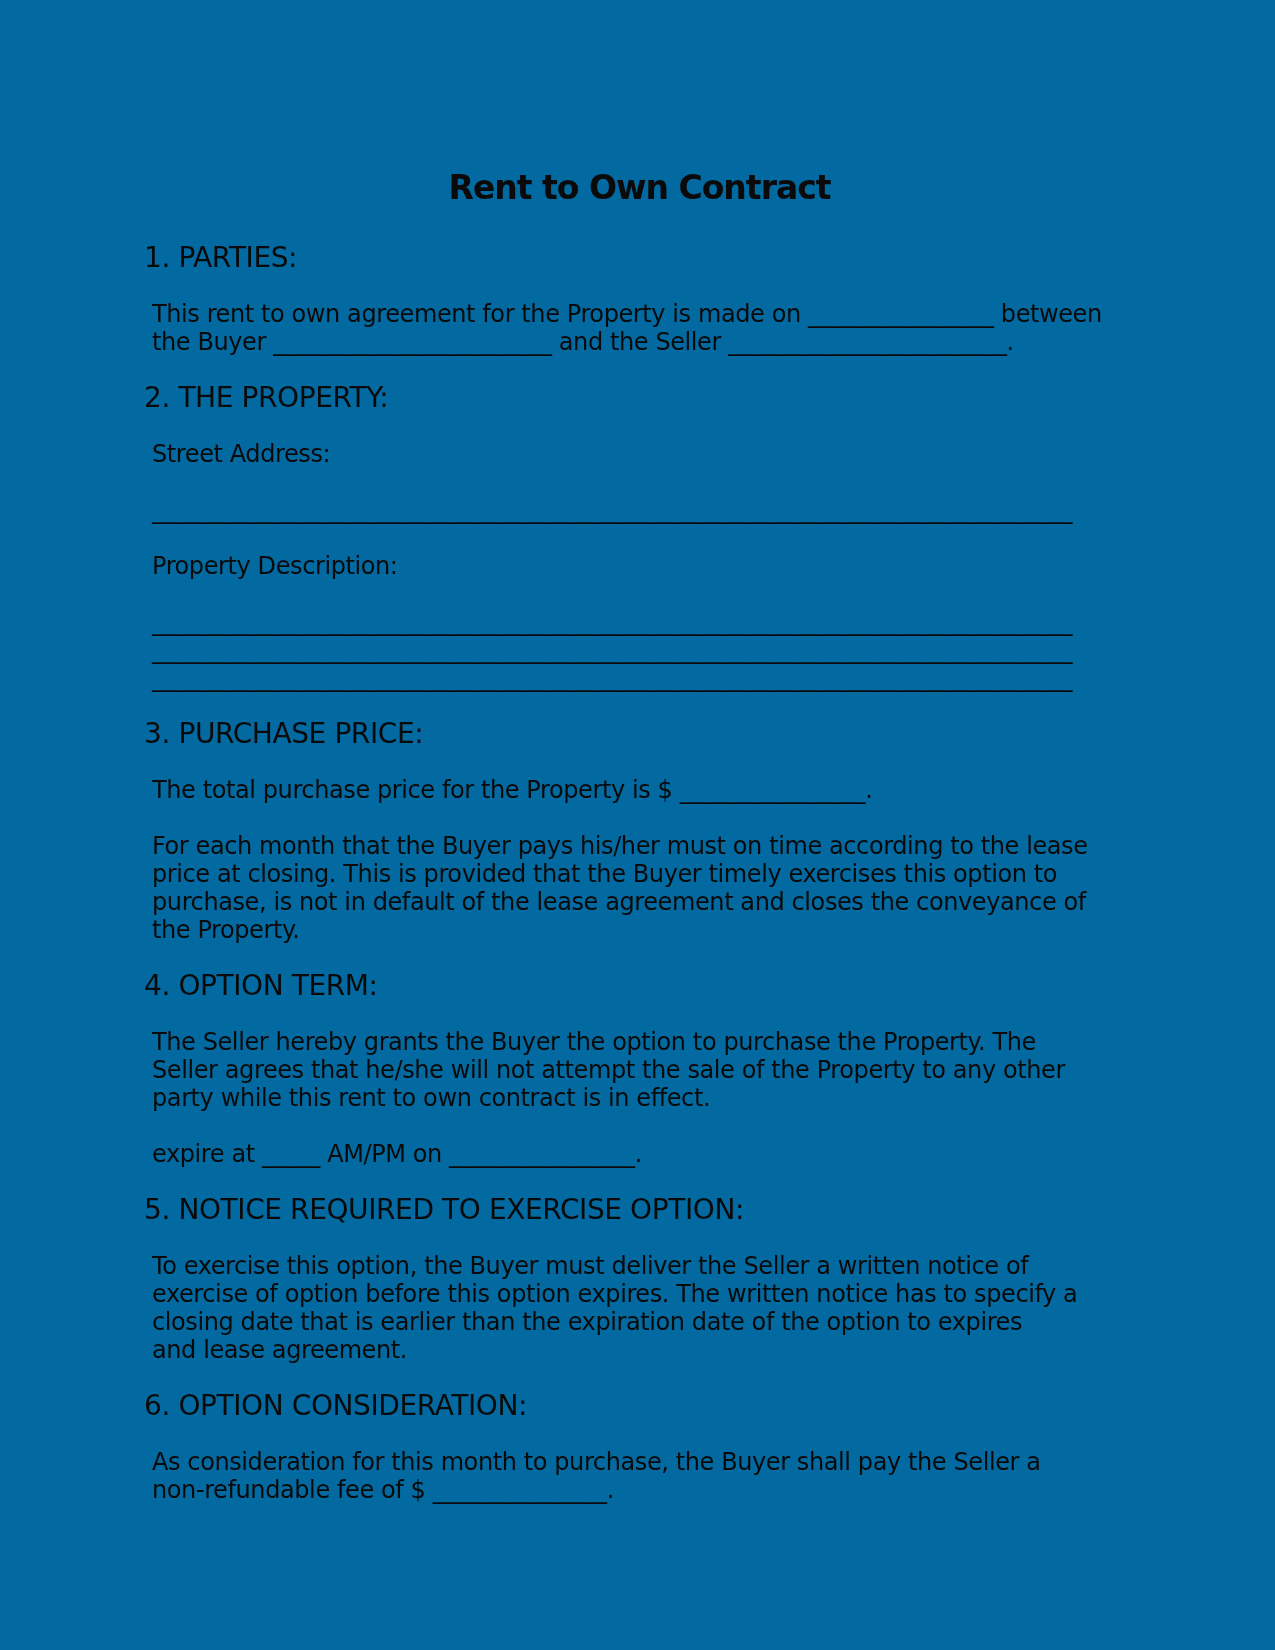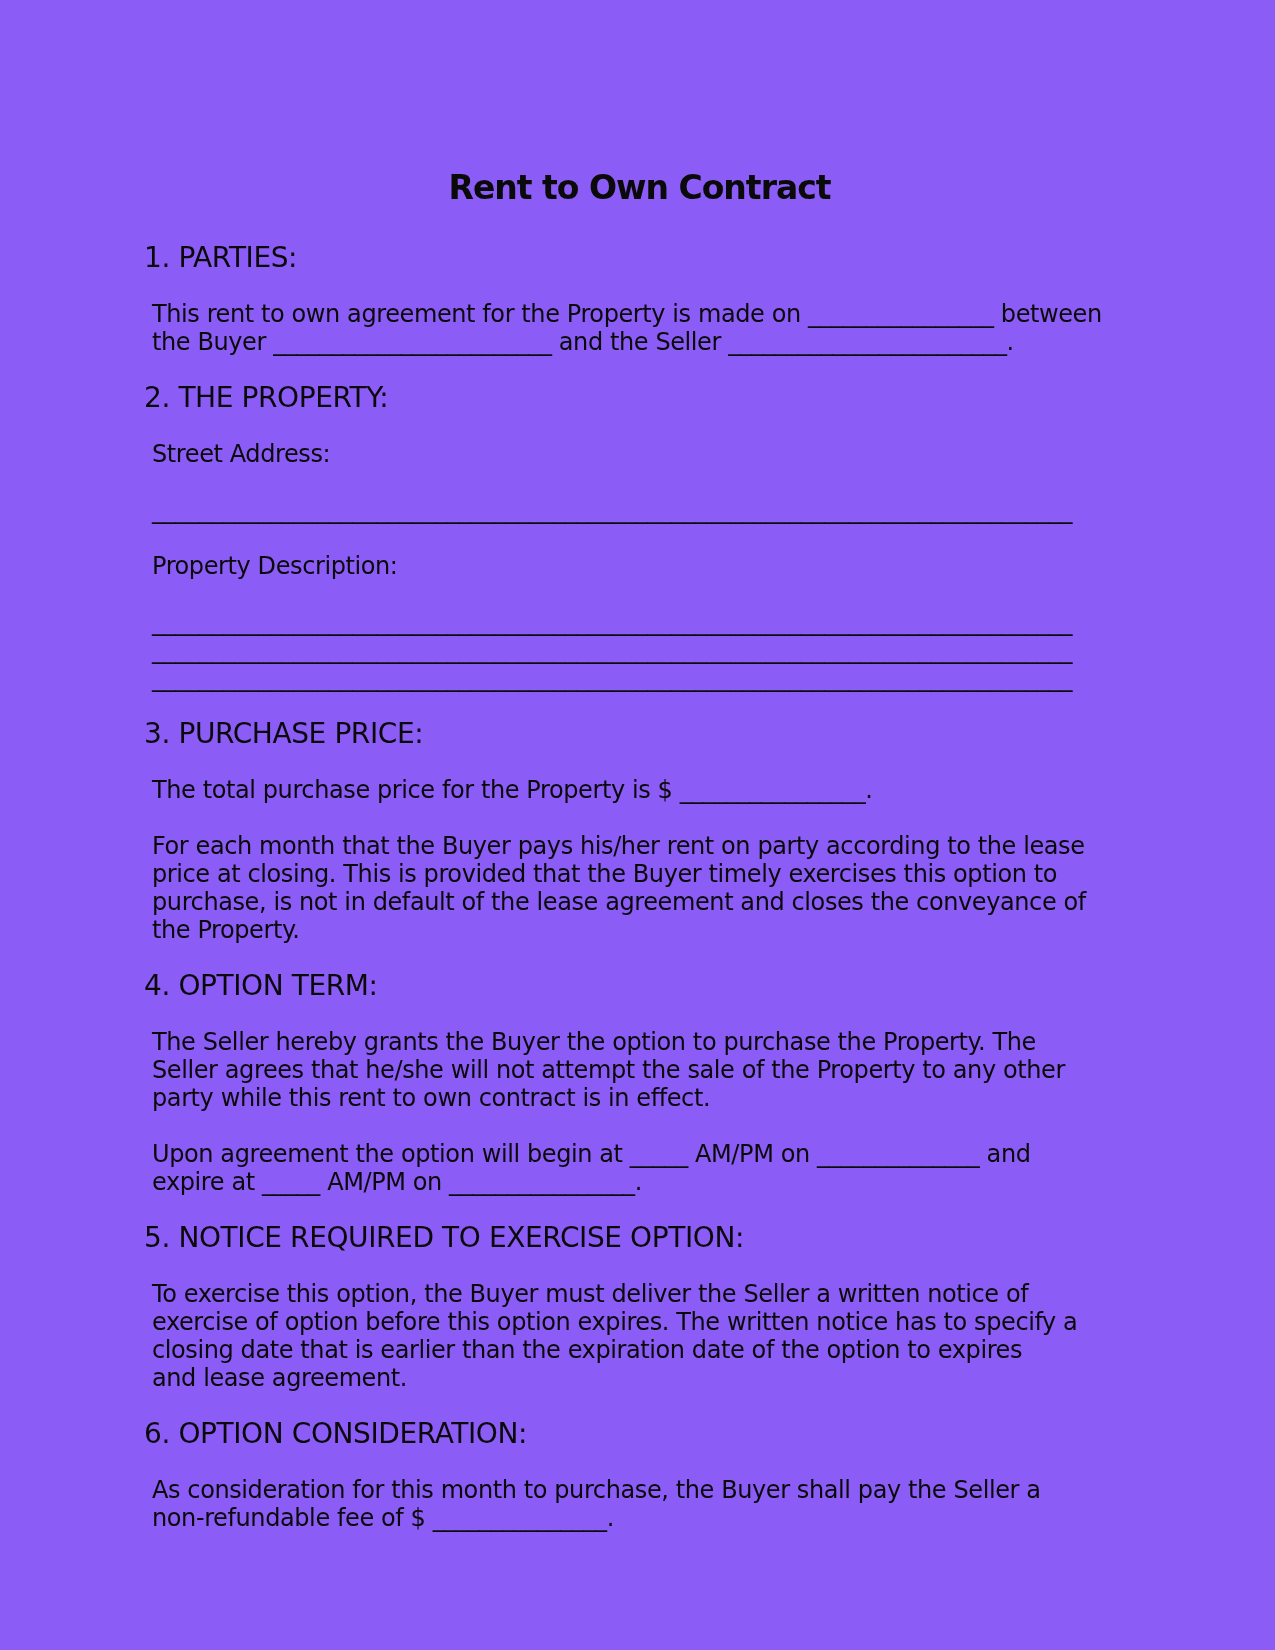--- a/index.html
+++ b/index.html
@@ -12,21 +12,21 @@
     height: 1650px;
     overflow: hidden;
     font-family: "DejaVu Sans", "Liberation Sans", sans-serif;
     color: #0a0a0a;
   }
   .page {
     box-sizing: border-box;
     width: 1275px;
     height: 1650px;
     padding: 168px 140px 0 144px;
-    background: #8b5cf6;
+    background: #0369a1;
   }
   .doc-title {
     margin: 0 0 36px 0;
     text-align: center;
     font-size: 33px;
     font-weight: bold;
     letter-spacing: -1px;
     line-height: 40px;
   }
   .sec-heading {
@@ -77,34 +77,33 @@
     <span class="line rule-line">______________________________________________________________________________</span>
     <span class="line rule-line">______________________________________________________________________________</span>
     <span class="line rule-line">______________________________________________________________________________</span>
   </p>
 
   <div class="sec-heading">3. PURCHASE PRICE:</div>
   <p class="para">
     <span class="line">The total purchase price for the Property is $ ________________.</span>
   </p>
   <p class="para">
-    <span class="line">For each month that the Buyer pays his/her rent on party according to the lease</span>
+    <span class="line">For each month that the Buyer pays his/her must on time according to the lease</span>
     <span class="line">price at closing. This is provided that the Buyer timely exercises this option to</span>
     <span class="line">purchase, is not in default of the lease agreement and closes the conveyance of</span>
     <span class="line">the Property.</span>
   </p>
 
   <div class="sec-heading">4. OPTION TERM:</div>
   <p class="para">
     <span class="line">The Seller hereby grants the Buyer the option to purchase the Property. The</span>
     <span class="line">Seller agrees that he/she will not attempt the sale of the Property to any other</span>
     <span class="line">party while this rent to own contract is in effect.</span>
   </p>
   <p class="para">
-    <span class="line">Upon agreement the option will begin at _____ AM/PM on ______________ and</span>
     <span class="line">expire at _____ AM/PM on ________________.</span>
   </p>
 
   <div class="sec-heading">5. NOTICE REQUIRED TO EXERCISE OPTION:</div>
   <p class="para">
     <span class="line">To exercise this option, the Buyer must deliver the Seller a written notice of</span>
     <span class="line">exercise of option before this option expires. The written notice has to specify a</span>
     <span class="line">closing date that is earlier than the expiration date of the option to expires</span>
     <span class="line">and lease agreement.</span>
   </p>

